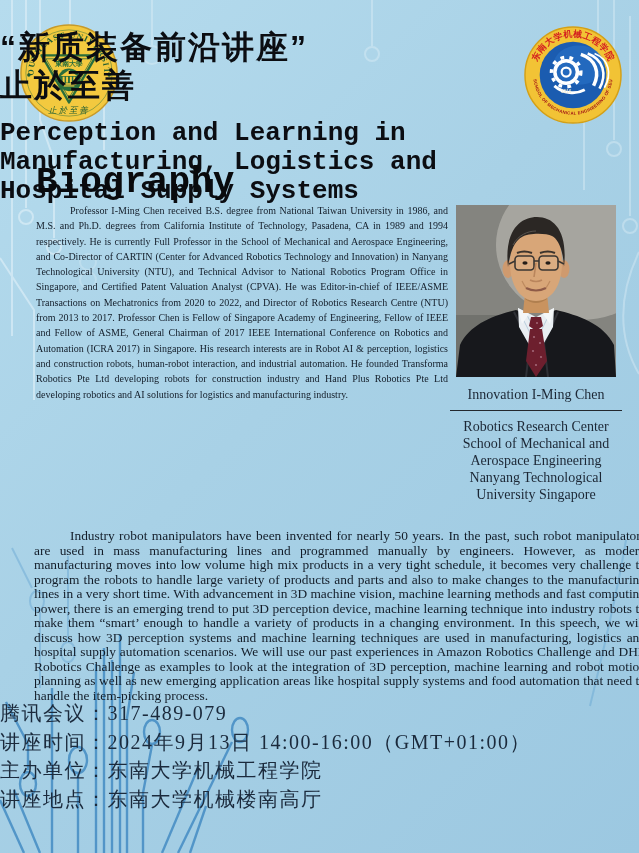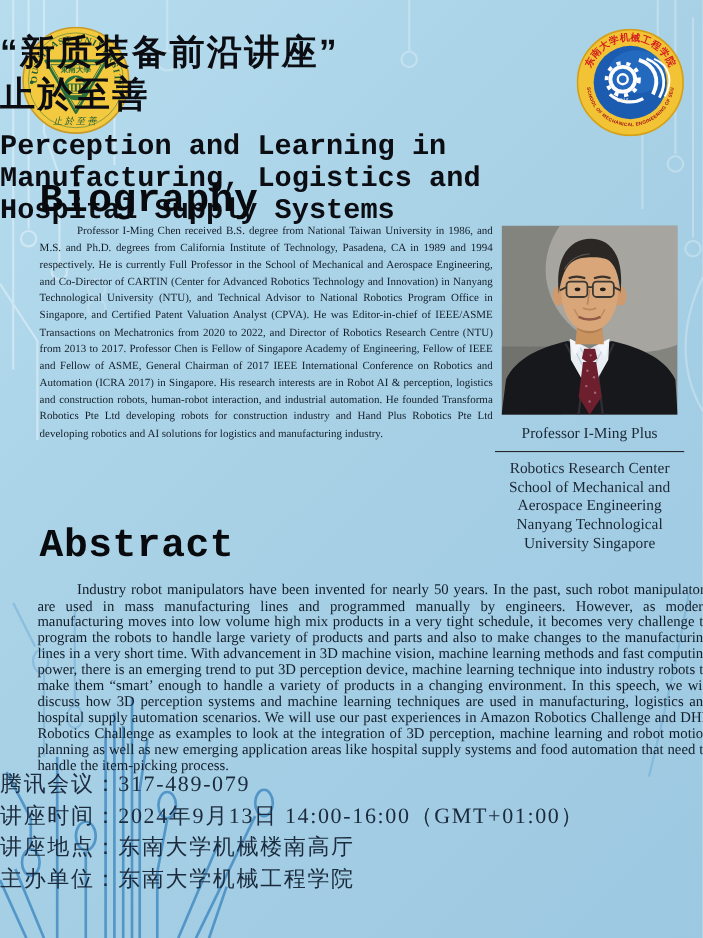--- a/index.html
+++ b/index.html
@@ -225,33 +225,32 @@
         <rect x="83" y="51" width="19" height="14" rx="3.5" fill="none" stroke="#3a3632" stroke-width="1.6"></rect>
         <path d="M78 56 L83 56 M59 56 L53 59 M102 56 L108 59" stroke="#3a3632" stroke-width="1.6" fill="none"></path>
 
         <path d="M61 48 Q68 45 76 48 M84 48 Q92 45 99 48" stroke="#3b332c" stroke-width="2" fill="none"></path>
         <ellipse cx="69" cy="58" rx="2.6" ry="1.7" fill="#241d18"></ellipse>
         <ellipse cx="92" cy="58" rx="2.6" ry="1.7" fill="#241d18"></ellipse>
         <path d="M80 58 L78 72 M74 75 Q80 78 86 75" stroke="#b9855c" stroke-width="1.6" fill="none"></path>
         <path d="M70 83 Q80 88 90 83" stroke="#8e5a47" stroke-width="2.2" fill="none"></path>
         <path d="M66 76 Q68 80 70 83 M94 76 Q92 80 90 83" stroke="#bd8a5f" stroke-width="1.2" fill="none"></path>
       </svg>
-      <div class="caption">Professor I-Ming Plus</div>
+      <div class="caption">Innovation I-Ming Chen</div>
       <hr class="caption-divider">
       <div class="affiliation">Robotics Research Center
 School of Mechanical and
 Aerospace Engineering
 Nanyang Technological
 University Singapore</div>
     </div>
 
-    <h2 class="section-heading abstract-heading">Abstract</h2>
     <p class="abstract-text">Industry robot manipulators have been invented for nearly 50 years. In the past, such robot manipulators are used in mass manufacturing lines and programmed manually by engineers. However, as modern manufacturing moves into low volume high mix products in a very tight schedule, it becomes very challenge to program the robots to handle large variety of products and parts and also to make changes to the manufacturing lines in a very short time. With advancement in 3D machine vision, machine learning methods and fast computing power, there is an emerging trend to put 3D perception device, machine learning technique into industry robots to make them “smart’ enough to handle a variety of products in a changing environment. In this speech, we will discuss how 3D perception systems and machine learning techniques are used in manufacturing, logistics and hospital supply automation scenarios. We will use our past experiences in Amazon Robotics Challenge and DHL Robotics Challenge as examples to look at the integration of 3D perception, machine learning and robot motion planning as well as new emerging application areas like hospital supply systems and food automation that need to handle the item-picking process.</p>
 
     <div class="details">
       <div>腾讯会议：317-489-079</div>
       <div>讲座时间：2024年9月13日 14:00-16:00（GMT+01:00）</div>
+      <div>主办单位：东南大学机械工程学院</div>
       <div>讲座地点：东南大学机械楼南高厅</div>
-      <div>主办单位：东南大学机械工程学院</div>
     </div>
 
   </div>
 </div>
 
 </body></html>

